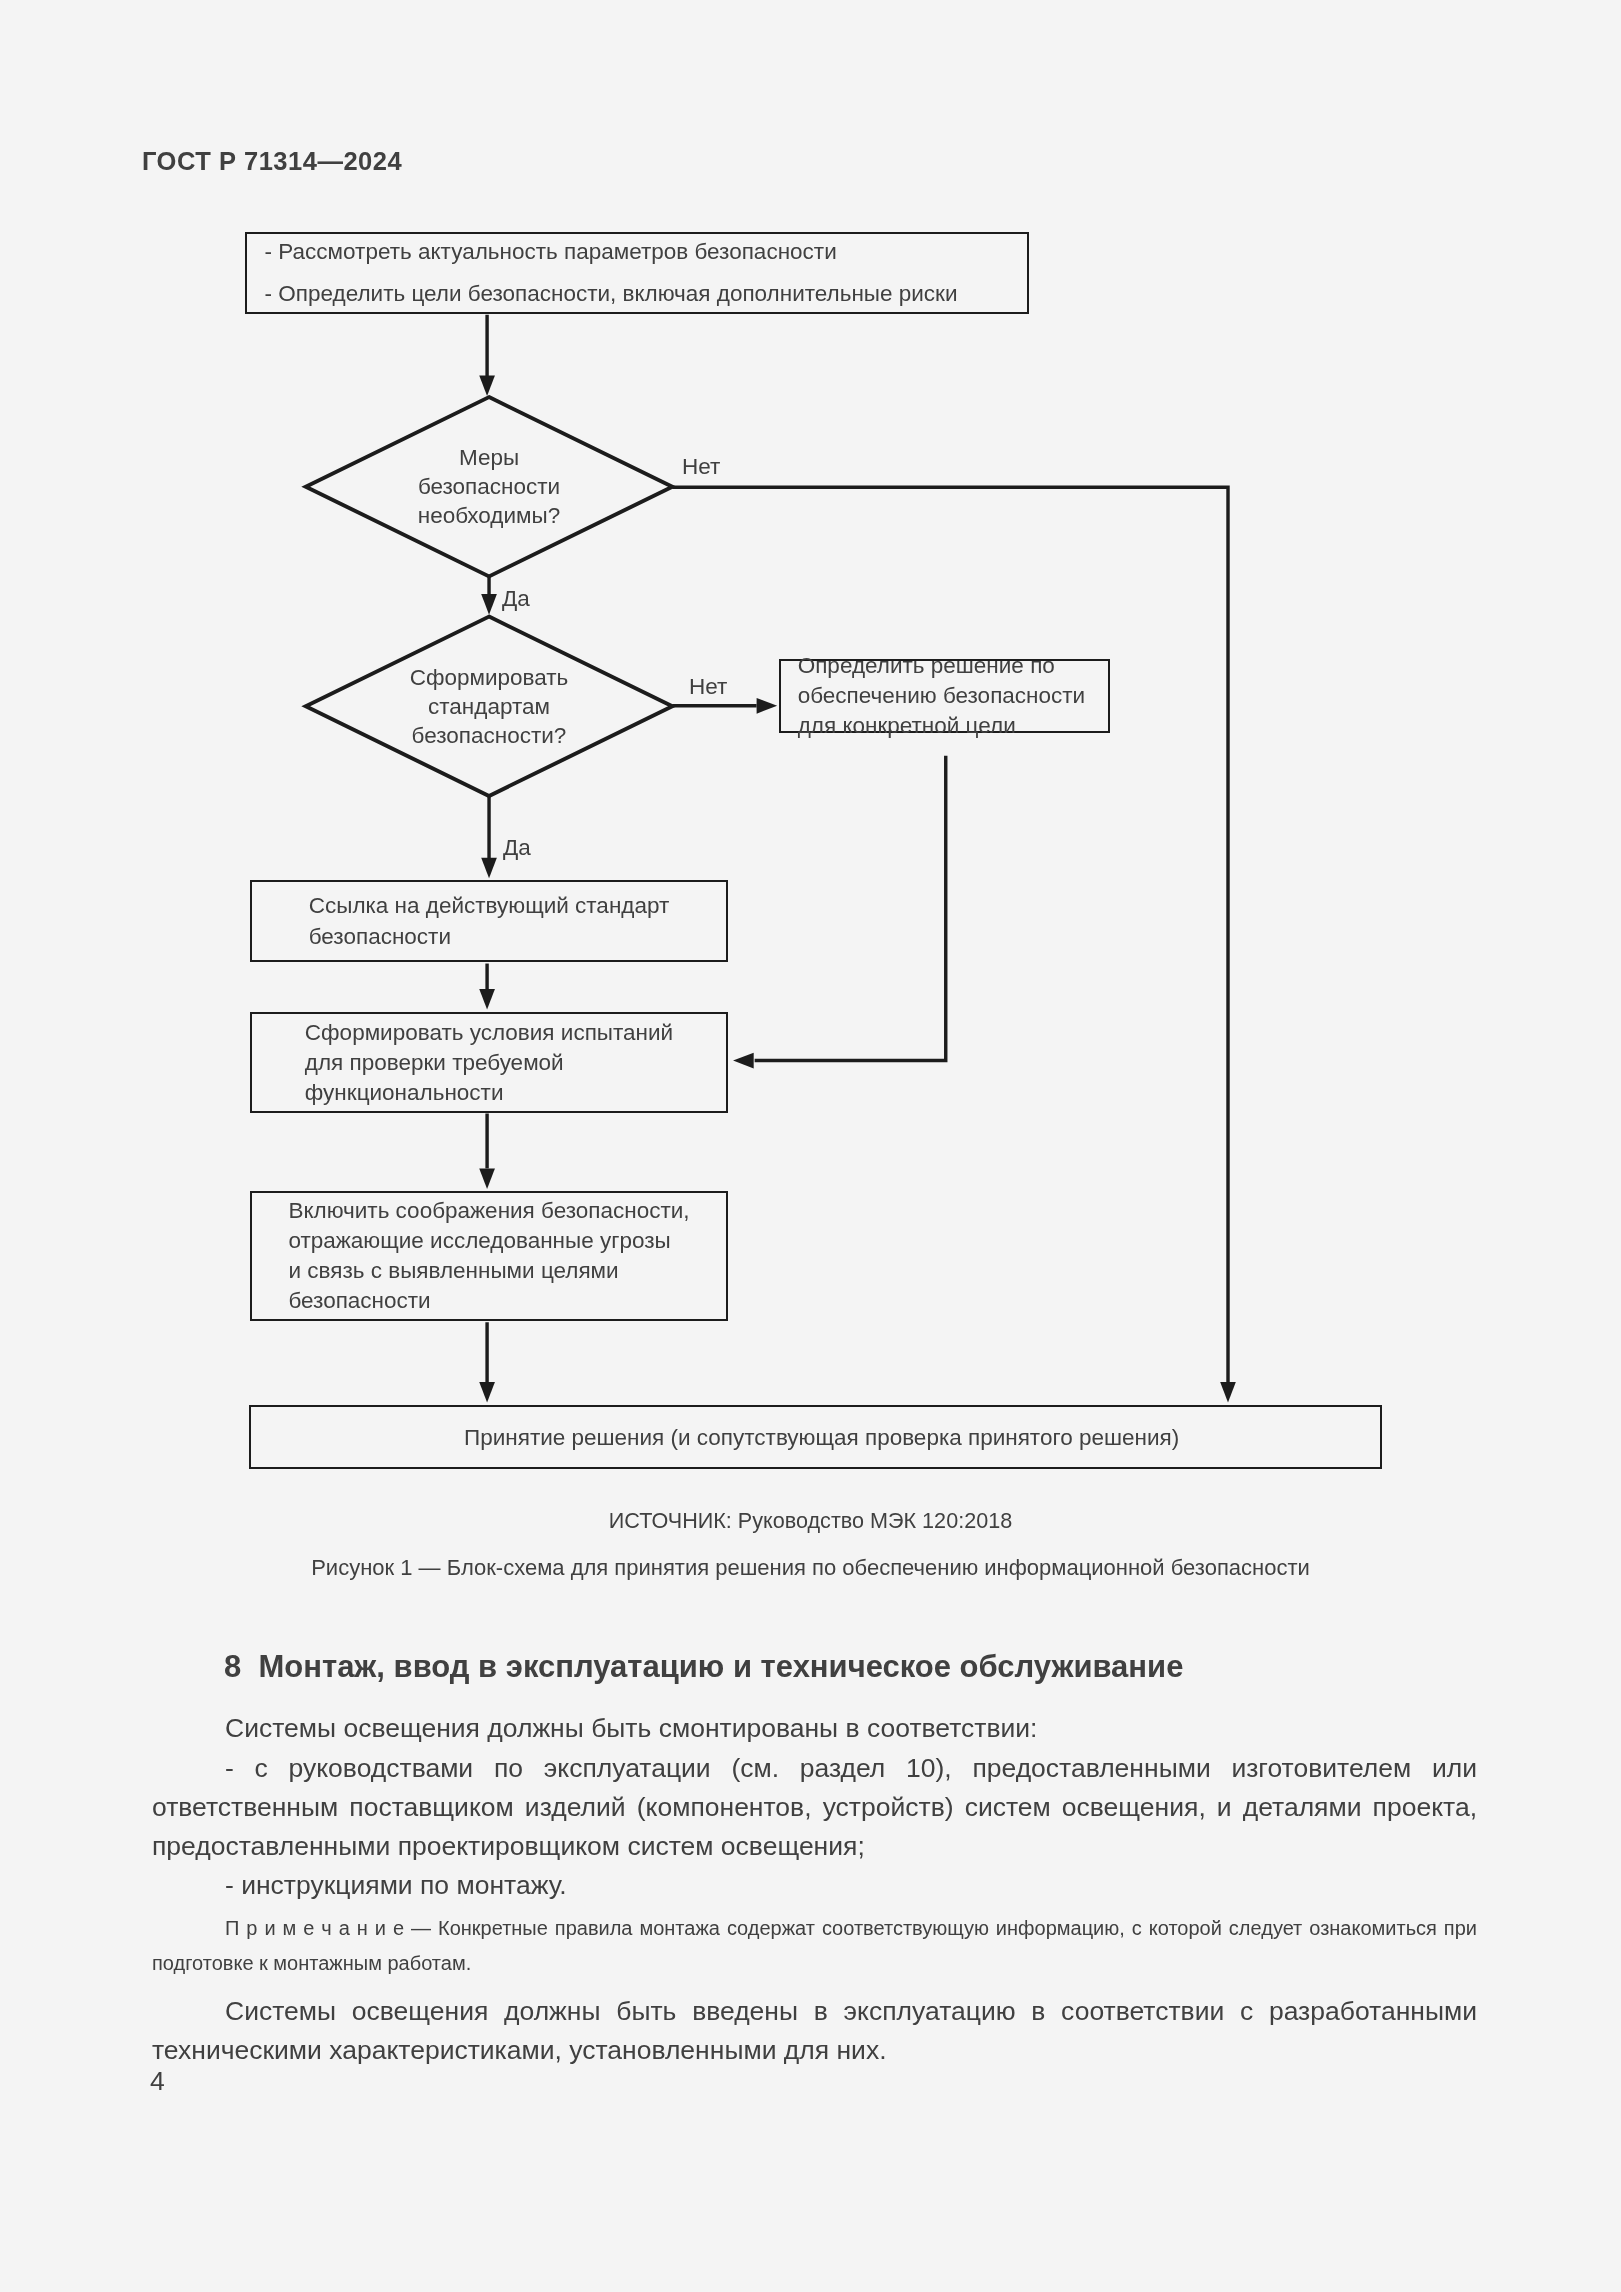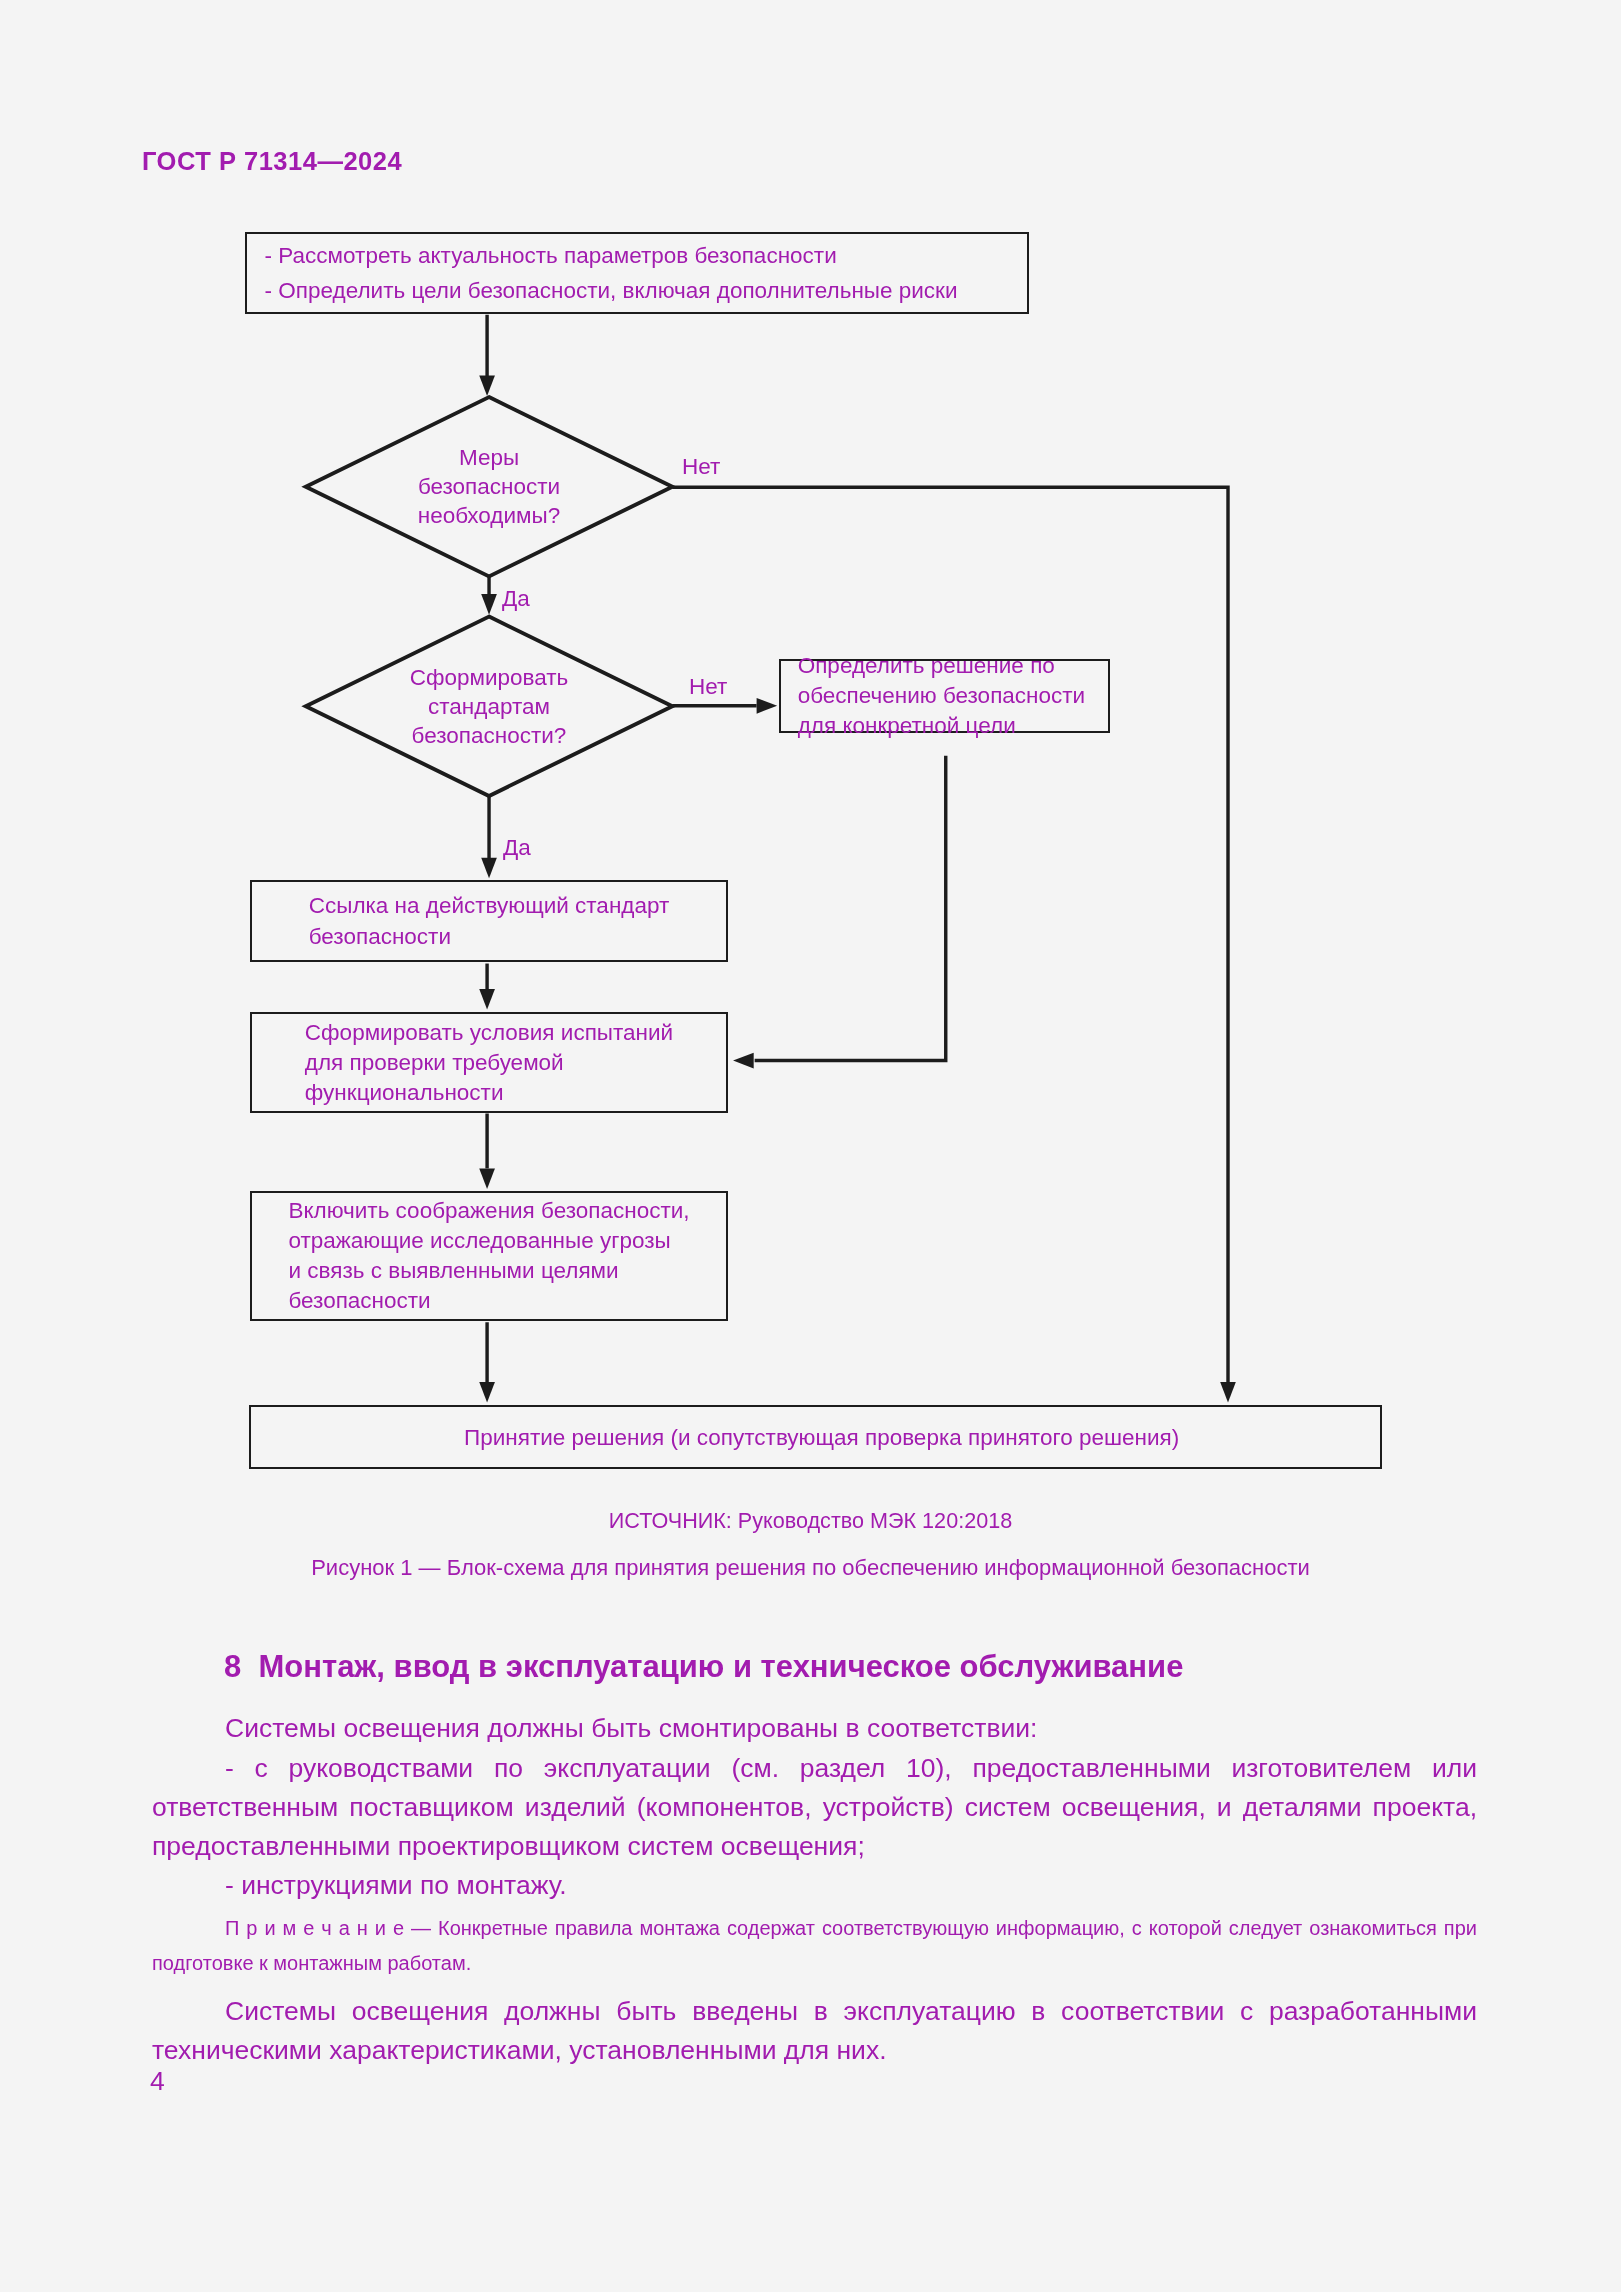--- a/index.html
+++ b/index.html
@@ -2,21 +2,21 @@
 <html><head>
 <meta charset="utf-8">
 <style>
   html, body { margin: 0; padding: 0; background: #e9e9e9; }
   .page {
     position: relative;
     width: 1621px;
     height: 2293px;
     background: #f4f4f4;
     font-family: "Liberation Sans", sans-serif;
-    color: #a21caf;
+    color: #404040;
     overflow: hidden;
   }
   .doc-header {
     position: absolute;
     left: 142px; top: 147px;
     font-size: 25.5px;
     font-weight: bold;
     letter-spacing: 0.5px;
     white-space: nowrap;
   }
@@ -116,21 +116,21 @@
       <polygon points="748,1082 769,1074 769,1090"></polygon>
       <polygon points="497,1213 489,1192 505,1192"></polygon>
       <polygon points="497,1431 489,1410 505,1410"></polygon>
     </g>
     <g stroke="#1c1c1c" stroke-width="4" fill="#f4f4f4">
       <polygon points="499,405 686,496.5 499,588 312,496.5"></polygon>
       <polygon points="499,629 686,720.5 499,812 312,720.5"></polygon>
     </g>
   </svg>
 
-  <div class="fc-box align-left" style="left:245px; top:232px; width:784px; height:82px; line-height:35px;">- Рассмотреть актуальность параметров безопасности
+  <div class="fc-box align-left" style="left:245px; top:232px; width:784px; height:82px; line-height:42px;">- Рассмотреть актуальность параметров безопасности
 - Определить цели безопасности, включая дополнительные риски</div>
 
   <div class="fc-dtext" style="left:342px; top:443px; width:294px;">Меры
 безопасности
 необходимы?</div>
 
   <div class="fc-edge-label" style="left:682px; top:454px;">Нет</div>
 
   <div class="fc-edge-label" style="left:502px; top:586px;">Да</div>
 

